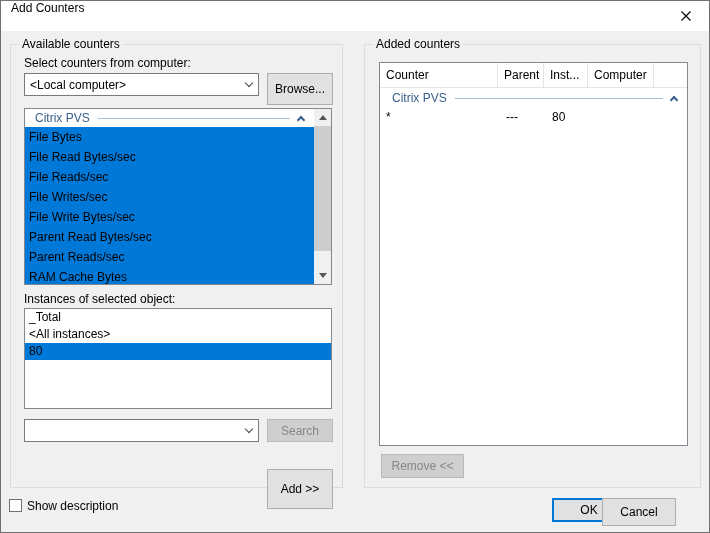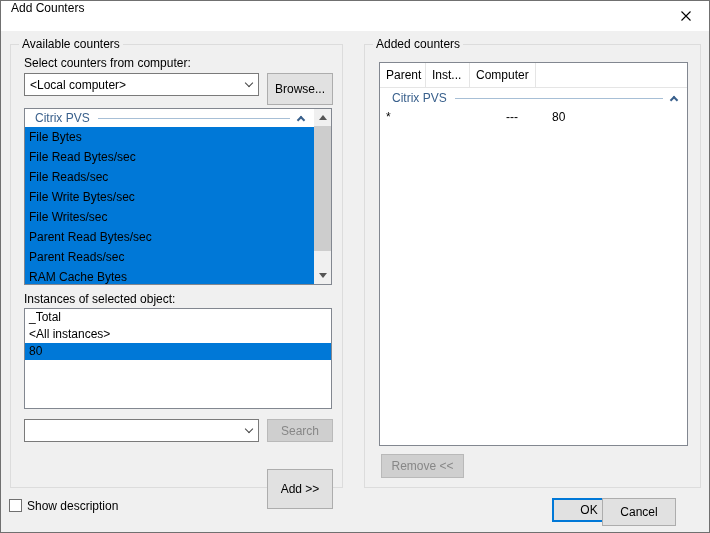--- a/index.html
+++ b/index.html
@@ -116,23 +116,23 @@
           <span class="obj-rule"></span>
           <span class="chev-up"></span>
         </div>
 
           <div class="item selected">File Bytes</div>
 
           <div class="item selected">File Read Bytes/sec</div>
 
           <div class="item selected">File Reads/sec</div>
 
+          <div class="item selected">File Writes/sec</div>
+
           <div class="item selected">File Write Bytes/sec</div>
-
-          <div class="item selected">File Writes/sec</div>
 
           <div class="item selected">Parent Read Bytes/sec</div>
 
           <div class="item selected">Parent Reads/sec</div>
 
           <div class="item selected">RAM Cache Bytes</div>
 
       </div>
       <div class="scrollbar">
         <div class="sb-btn up">
@@ -169,20 +169,21 @@
     <div class="btn disabled" style="left:256px; top:374px; width:66px; height:23px;">Search</div>
 
     <div class="btn" style="left:256px; top:424px; width:66px; height:40px;">Add &gt;&gt;</div>
   </div>
 
   <div class="groupbox grp-added">
     <span class="glabel">Added counters</span>
 
     <div class="table">
       <div class="thead">
+        <div class="th c1">Counter</div>
         <div class="th c2">Parent</div>
         <div class="th c3">Inst...</div>
         <div class="th c4">Computer</div>
         <div class="th fill"></div>
       </div>
       <div class="added-group-row">
         <span class="obj-text">Citrix PVS</span>
         <span class="obj-rule"></span>
         <span class="chev-up"></span>
       </div>

